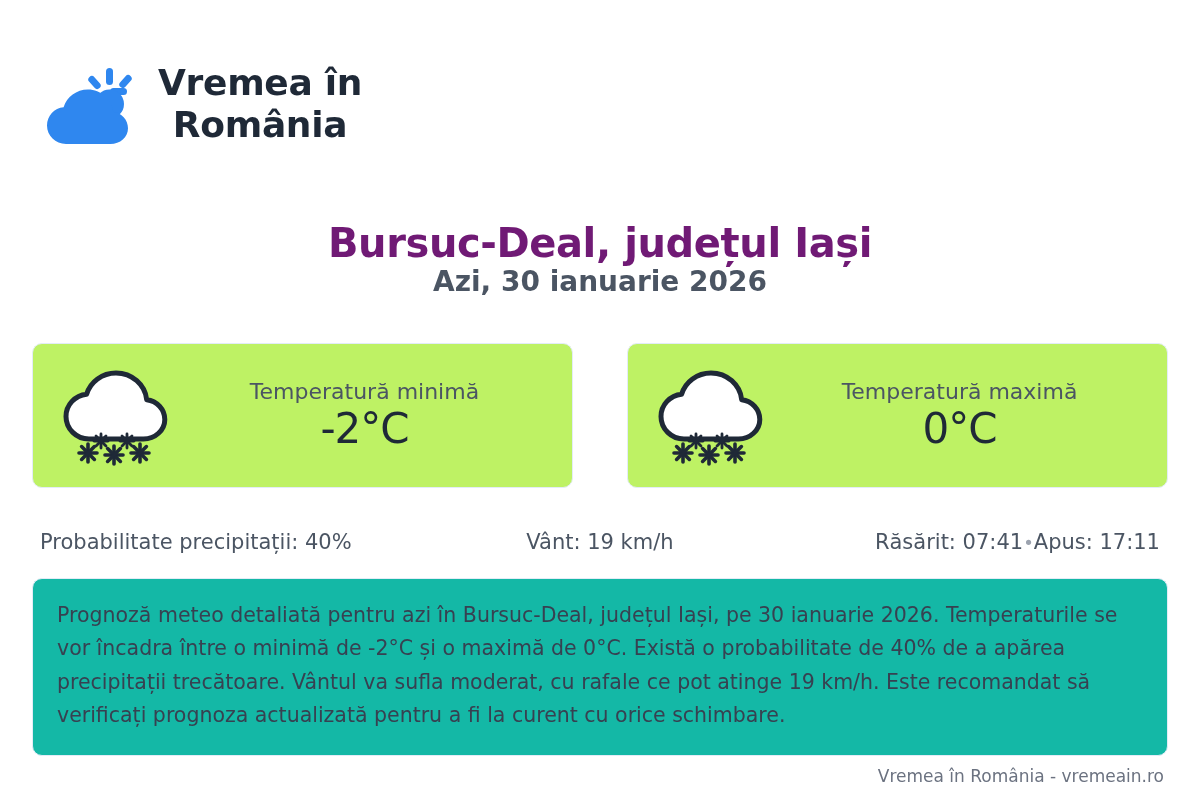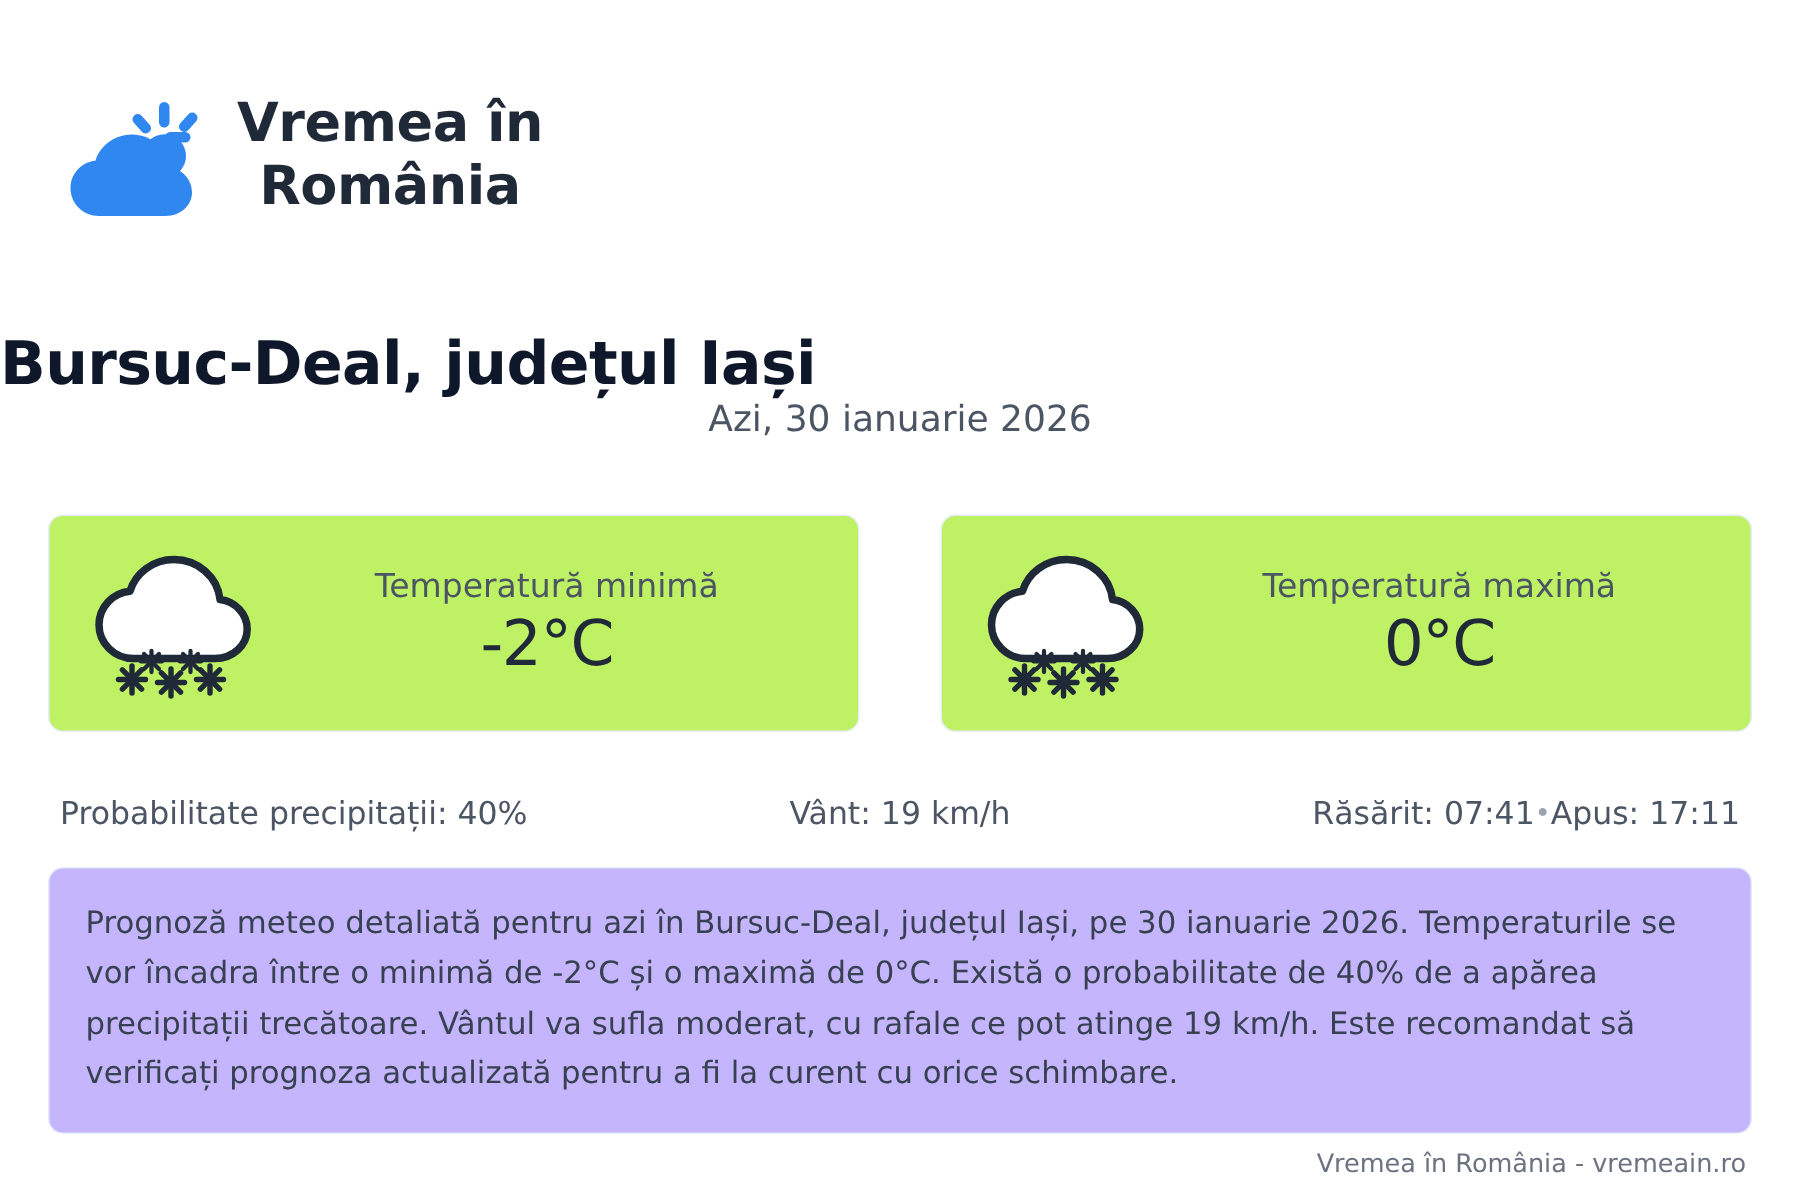--- a/index.html
+++ b/index.html
@@ -42,34 +42,34 @@
     white-space: pre-line;
     text-align: center;
   }
 
   
   .location-title {
     position: absolute;
     top: 193px;
     left: 0;
     width: 1200px;
-    text-align: left;
+    text-align: center;
     font-size: 40px;
     font-weight: 700;
-    color: #0f172a;
+    color: #701a75;
     letter-spacing: -0.4px;
   }
   .date-subtitle {
     position: absolute;
     top: 265px;
     left: 0;
     width: 1200px;
     text-align: center;
-    font-size: 24px;
-    font-weight: 400;
+    font-size: 28px;
+    font-weight: 700;
     color: #4b5563;
   }
 
   
   .cards {
     position: absolute;
     top: 343px;
     left: 32px;
     width: 1136px;
     display: flex;
@@ -130,21 +130,21 @@
   }
   .dot-sep { color: #9ca3af; font-size: 18px; }
 
   
   .description {
     position: absolute;
     top: 578px;
     left: 32px;
     width: 1136px;
     min-height: 170px;
-    background: #c4b5fd;
+    background: #14b8a6;
     border: 1px solid #e3ecf7;
     border-radius: 10px;
     padding: 20px 26px 22px 24px;
     font-size: 20.5px;
     line-height: 1.63;
     color: #374151;
   }
 
   
   .footer {

